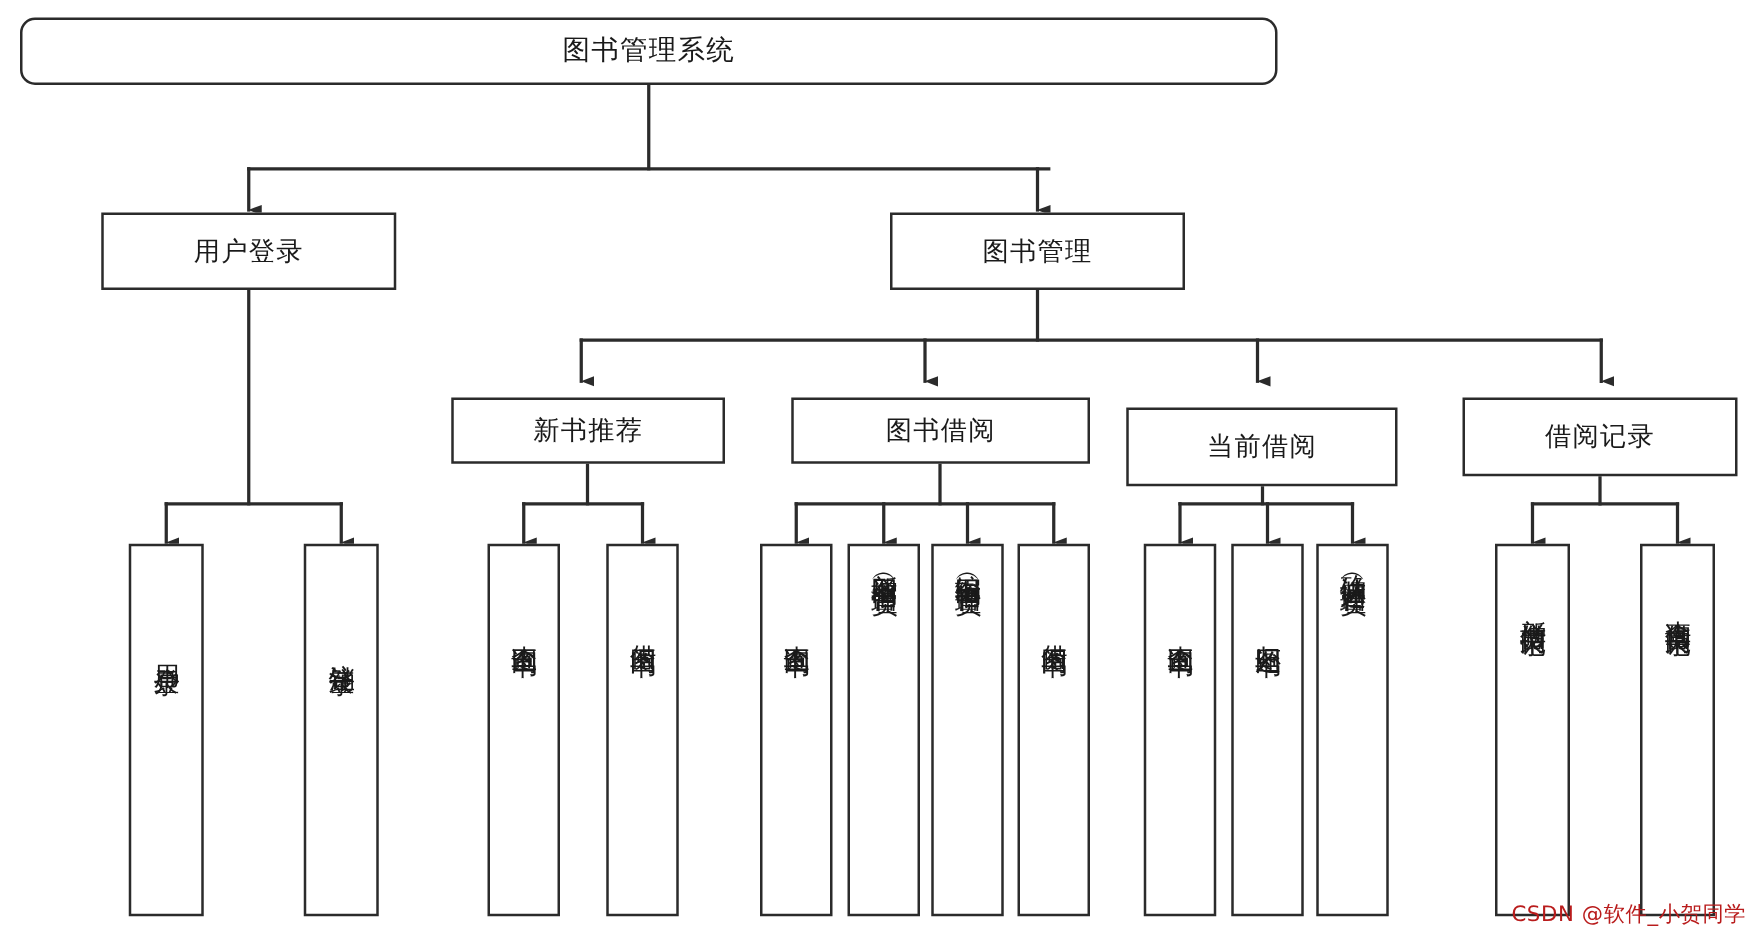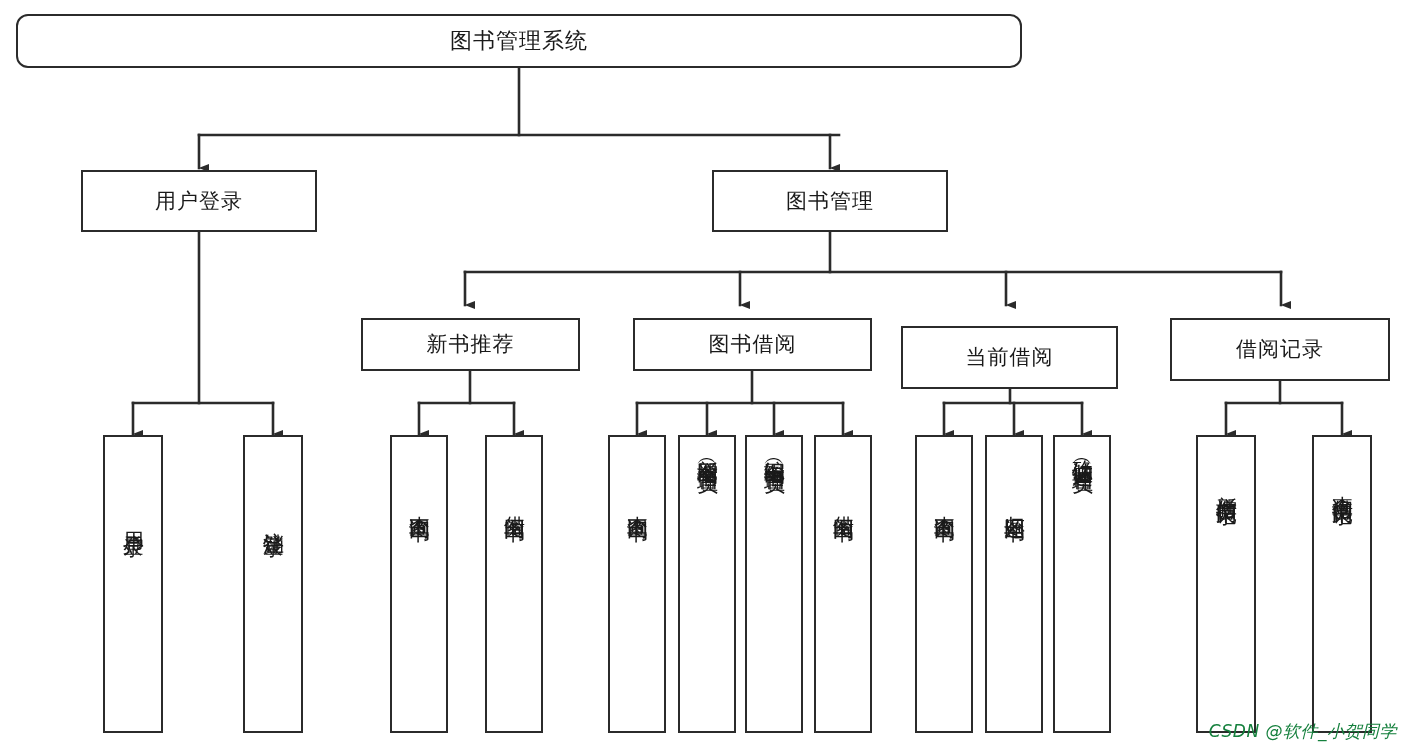--- a/index.html
+++ b/index.html
@@ -39,26 +39,25 @@
     font-size:21px;
     letter-spacing:2px;
     line-height:1.0;
     white-space:nowrap;
     display:block;
   }
   .watermark{
     position:absolute;
     right:8px;bottom:4px;
     font-size:17px;
-    color:#15803d;
+    color:#b91c1c;
     letter-spacing:0.5px;
     white-space:nowrap;
     pointer-events:none;
     font-family:"DejaVu Sans","Liberation Sans",sans-serif;
-    font-style:italic;
   }
 </style>
 </head>
 <body>
 
 <div id="diagram-root">
 
   <svg class="tree" viewBox="0 0 1405 747" aria-hidden="true">
     <defs>
       <marker id="arw" markerWidth="9" markerHeight="11" refX="4.5" refY="10.4" orient="auto" markerUnits="userSpaceOnUse">

